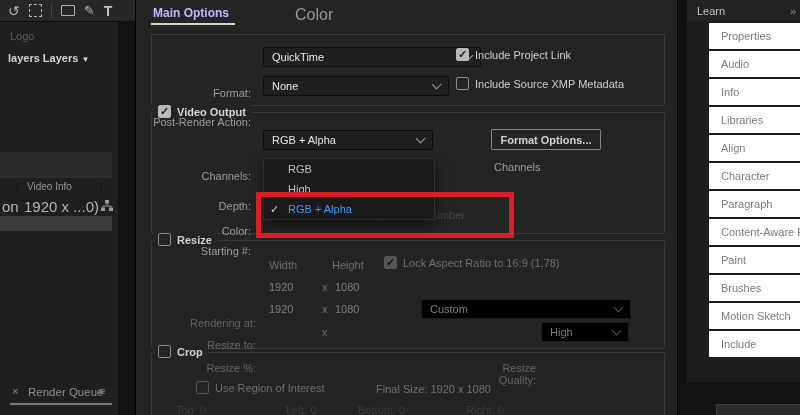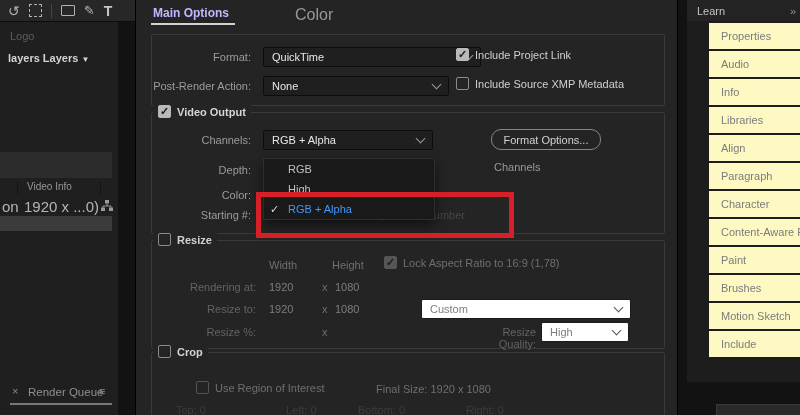--- a/index.html
+++ b/index.html
@@ -16,49 +16,49 @@
   .leftpanel{left:0;top:22px;width:118px;height:393px;background:#1f1f1f;}
   .dimtext{color:#5c5c5c;}
   .vinfo-sep{position:absolute;top:1px;width:1px;height:13px;background:#141414;}
   
   .dialog{left:135px;top:0;width:541px;height:415px;background:#242424;
           border-left:1px solid #000;border-right:1px solid #000;box-sizing:content-box;}
   .tab-underline{height:2px;background:#d2d2d2;}
   .group{position:absolute;border:1px solid #3a3a3a;border-radius:2px;}
   .gtitle{position:absolute;display:flex;align-items:center;gap:6px;background:#242424;
           padding:0 5px;color:#d6d6d6;font-weight:bold;z-index:2;}
-  .label{position:absolute;color:#9c9c9c;text-align:right;}
+  .label{position:absolute;color:#9c9c9c;text-align:right;margin-top:36px;}
   .dd{position:absolute;background:#1f1f1f;border:1px solid #0d0d0d;border-radius:2px;
       display:flex;align-items:center;padding:0 8px;color:#e8e8e8;height:20px;box-sizing:border-box;}
   .chev{width:6px;height:6px;border-right:1.5px solid #9a9a9a;border-bottom:1.5px solid #9a9a9a;
         transform:rotate(45deg);margin-left:auto;margin-top:-4px;flex:none;}
   .chev.dim{border-color:#555;}
   .cb{width:13px;height:13px;border:1px solid #8b8b8b;border-radius:2px;box-sizing:border-box;
       background:transparent;flex:none;display:flex;align-items:center;justify-content:center;}
   .cb.on{background:#b9b9b9;border-color:#b9b9b9;color:#1d1d1d;font-size:11px;font-weight:bold;line-height:1;}
   .cb.dim-on{background:#565656;border-color:#565656;color:#1c1c1c;font-size:11px;font-weight:bold;line-height:1;}
   .cb.dim-off{border-color:#555;}
   .cbrow{position:absolute;display:flex;align-items:center;gap:6px;}
   .dim{color:#6f6f6f;}
   .dimval{color:#7d7d7d;}
   .faint{color:#3c3c3c;}
-  .dd.disabled{background:#ffffff;border-color:#1c1c1c;color:#7d7d7d;}
-  .pill-btn{position:absolute;border:1px solid #858585;border-radius:10px;color:#d2d2d2;
-            display:flex;align-items:center;justify-content:center;height:21px;box-sizing:border-box;}
+  .dd.disabled{background:#000000;border-color:#1c1c1c;color:#7d7d7d;}
+  .pill-btn{position:absolute;border:1px solid #858585;border-radius:1px;color:#d2d2d2;
+            display:flex;align-items:center;justify-content:center;height:21px;box-sizing:border-box;font-weight:bold;}
   .popup{position:absolute;background:#191919;border:1px solid #2e2e2e;z-index:5;
          box-shadow:0 5px 12px rgba(0,0,0,.55);}
   .popup-item{height:20px;display:flex;align-items:center;padding-left:24px;color:#c2c2c2;position:relative;}
   .popup-item .pcheck{position:absolute;left:6px;color:#d5d5d5;font-size:11px;}
   .popup-item.sel{color:#4598f5;}
   .redbox{position:absolute;border:5px solid #d81f27;z-index:6;}
   
   .learnbar{left:687px;top:0;width:113px;height:21px;background:#232323;border-bottom:1px solid #101010;
             display:flex;align-items:center;}
   .rpanel{left:687px;top:21px;width:113px;height:361px;background:#1d1d1d;padding-top:2px;box-sizing:border-box;}
-  .rp-item{margin:0 0 2px 22px;height:26px;background:#fef9c3;display:flex;align-items:center;
+  .rp-item{margin:0 0 2px 22px;height:26px;background:#ffffff;display:flex;align-items:center;
            padding-left:12px;color:#7b7b7b;white-space:nowrap;overflow:hidden;}
 </style>
 </head>
 <body>
 
 <div class="stage">
 
   <div class="abs toolbar">
     <span style="font-size:14px;">↺</span>
     <span class="roi-box"></span>
@@ -213,22 +213,22 @@
   <div class="abs learnbar">
     <span style="margin-left:10px;color:#c2c2c2;">Learn</span>
     <span style="margin-left:auto;margin-right:4px;color:#8f8f8f;">»</span>
   </div>
   <div class="abs rpanel">
     <div class="rp-item">Properties</div>
     <div class="rp-item">Audio</div>
     <div class="rp-item">Info</div>
     <div class="rp-item">Libraries</div>
     <div class="rp-item">Align</div>
+    <div class="rp-item">Character</div>
     <div class="rp-item">Paragraph</div>
-    <div class="rp-item">Character</div>
     <div class="rp-item">Content-Aware Fill</div>
     <div class="rp-item">Paint</div>
     <div class="rp-item">Brushes</div>
     <div class="rp-item">Motion Sketch</div>
     <div class="rp-item">Include</div>
   </div>
   <div class="abs" style="left:716px;top:404px;width:84px;height:11px;background:#2a2a2a;border:1px solid #3a3a3a;"></div>
 
 </div>
 

